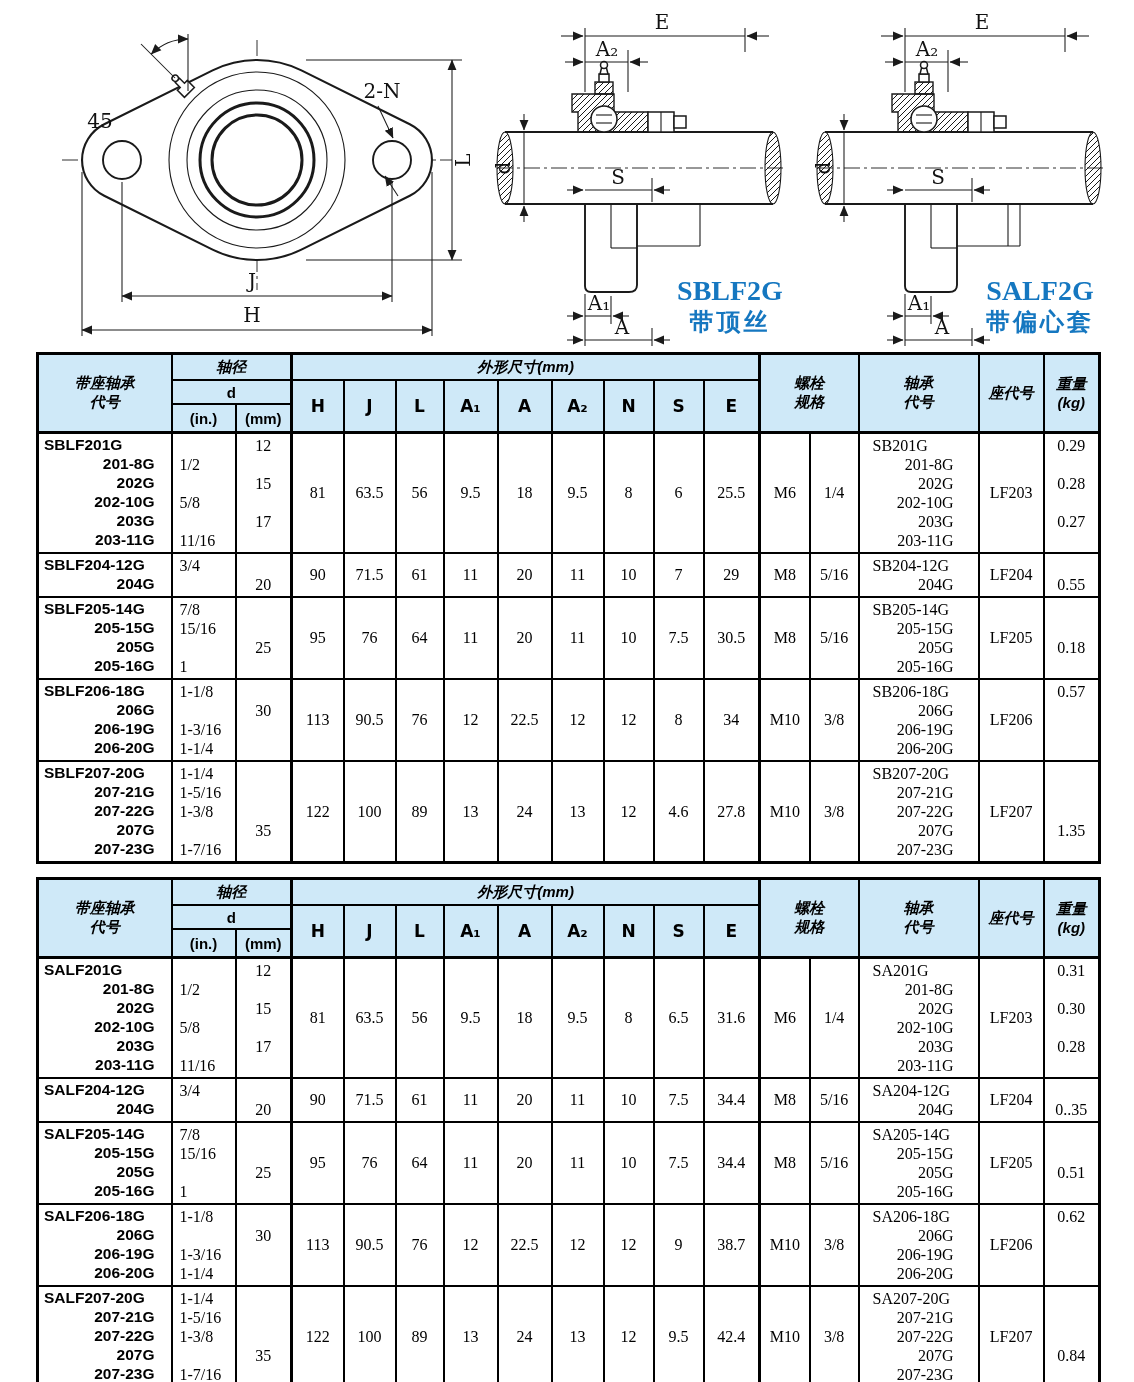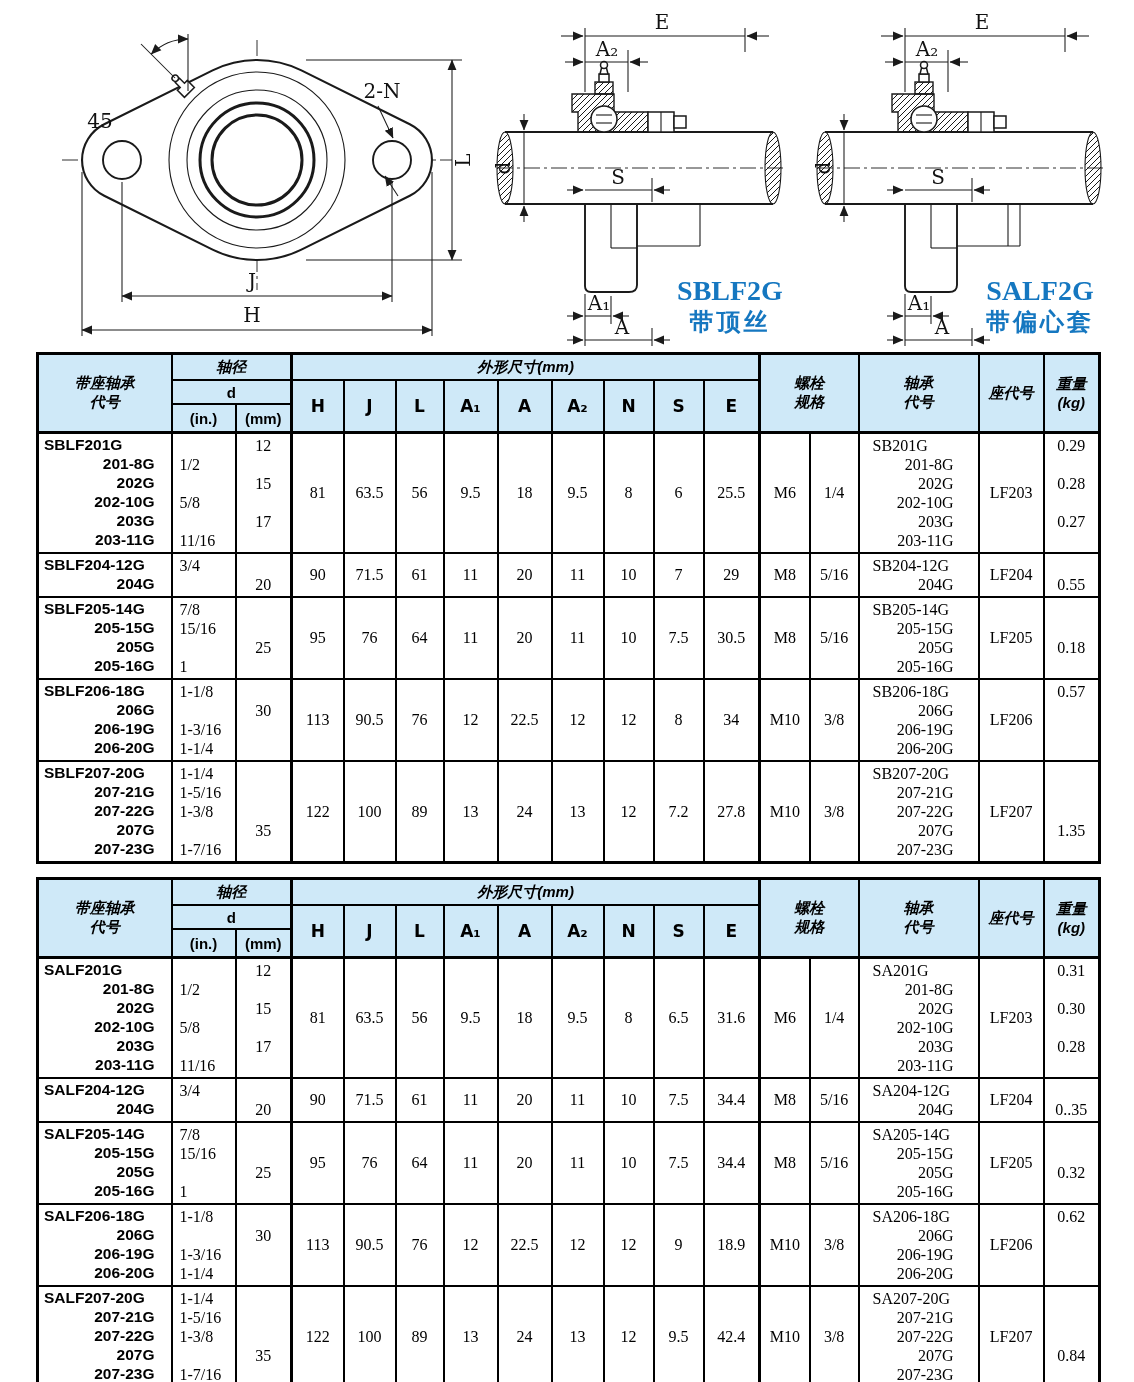--- a/index.html
+++ b/index.html
@@ -430,21 +430,21 @@
           <div class="line">35</div>
           <div class="line"></div>
         </td>
         <td class="cell bl-thick">122</td>
         <td class="cell">100</td>
         <td class="cell">89</td>
         <td class="cell">13</td>
         <td class="cell">24</td>
         <td class="cell">13</td>
         <td class="cell">12</td>
-        <td class="cell">7.2</td>
+        <td class="cell">4.6</td>
         <td class="cell">27.8</td>
         <td class="cell bl-thick">M10</td>
         <td class="cell">3/8</td>
         <td class="cell cell-bearing">
           <div class="line first">SB207-20G</div>
           <div class="line">207-21G</div>
           <div class="line">207-22G</div>
           <div class="line">207G</div>
           <div class="line">207-23G</div>
         </td>
@@ -641,21 +641,21 @@
         <td class="cell cell-bearing">
           <div class="line first">SA205-14G</div>
           <div class="line">205-15G</div>
           <div class="line">205G</div>
           <div class="line">205-16G</div>
         </td>
         <td class="cell">LF205</td>
         <td class="cell cell-weight">
           <div class="line"></div>
           <div class="line"></div>
-          <div class="line">0.32</div>
+          <div class="line">0.51</div>
           <div class="line"></div>
         </td>
       </tr>
       <tr>
         <td class="cell cell-codes">
           <div class="line first">SALF206-18G</div>
           <div class="line">206G</div>
           <div class="line">206-19G</div>
           <div class="line">206-20G</div>
         </td>
@@ -672,21 +672,21 @@
           <div class="line"></div>
         </td>
         <td class="cell bl-thick">113</td>
         <td class="cell">90.5</td>
         <td class="cell">76</td>
         <td class="cell">12</td>
         <td class="cell">22.5</td>
         <td class="cell">12</td>
         <td class="cell">12</td>
         <td class="cell">9</td>
-        <td class="cell">18.9</td>
+        <td class="cell">38.7</td>
         <td class="cell bl-thick">M10</td>
         <td class="cell">3/8</td>
         <td class="cell cell-bearing">
           <div class="line first">SA206-18G</div>
           <div class="line">206G</div>
           <div class="line">206-19G</div>
           <div class="line">206-20G</div>
         </td>
         <td class="cell">LF206</td>
         <td class="cell cell-weight">

